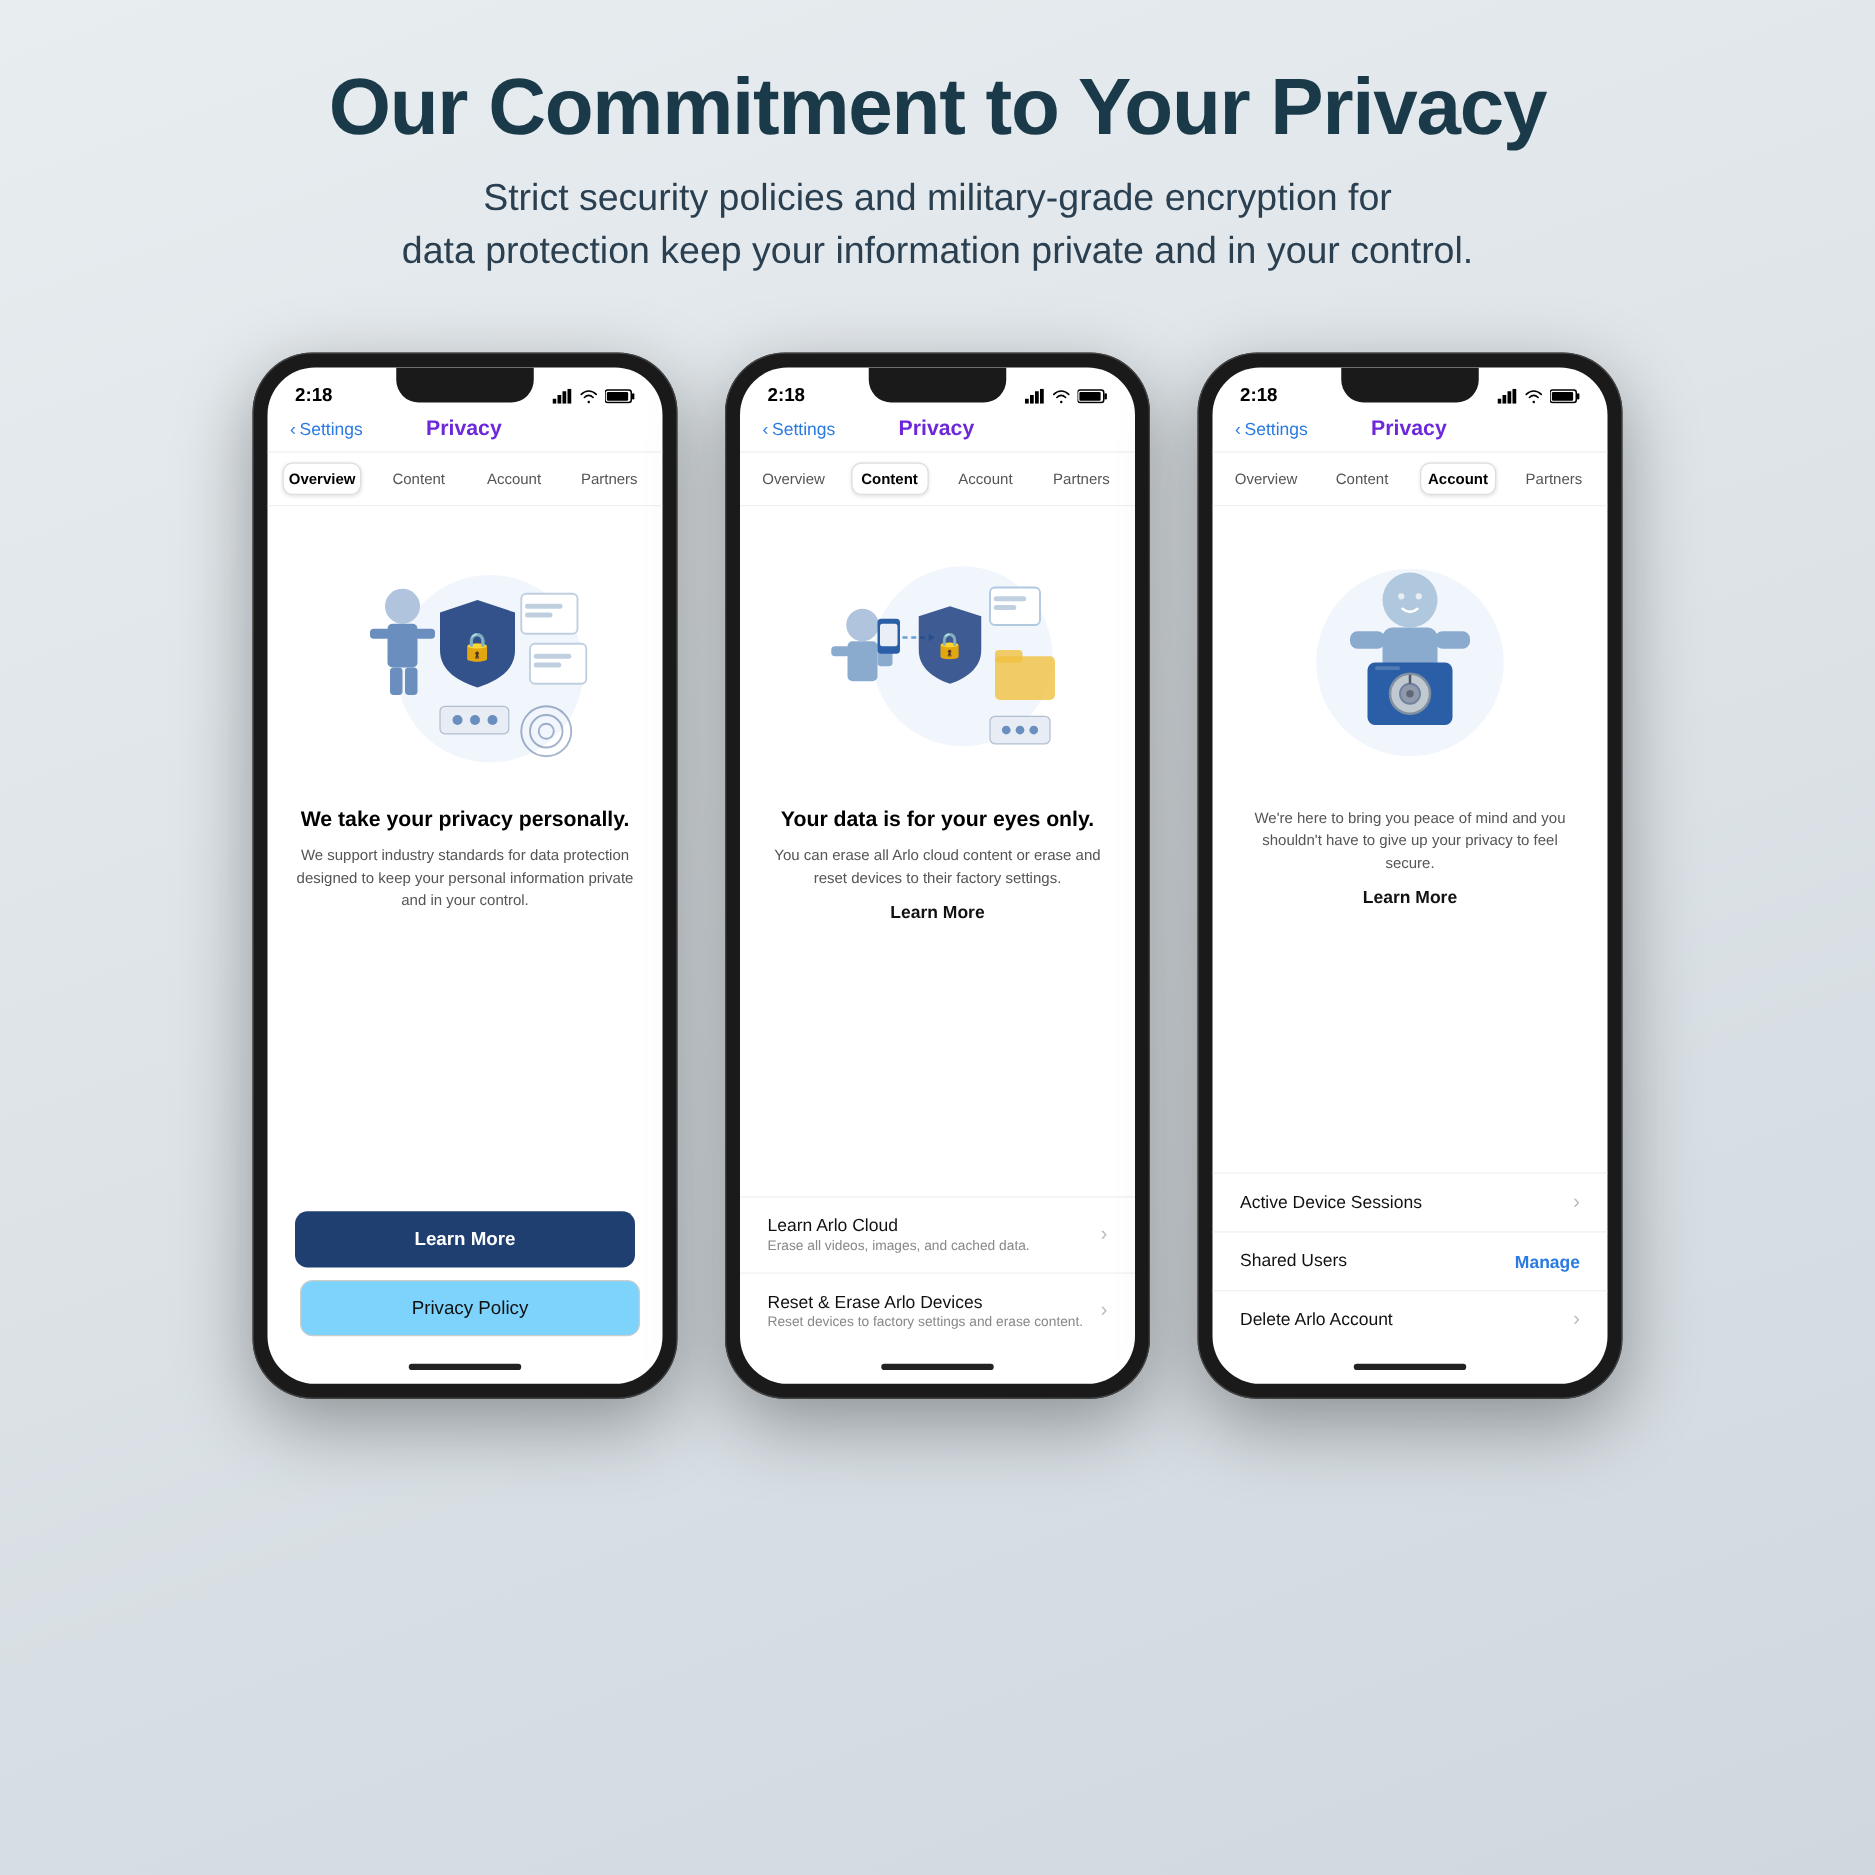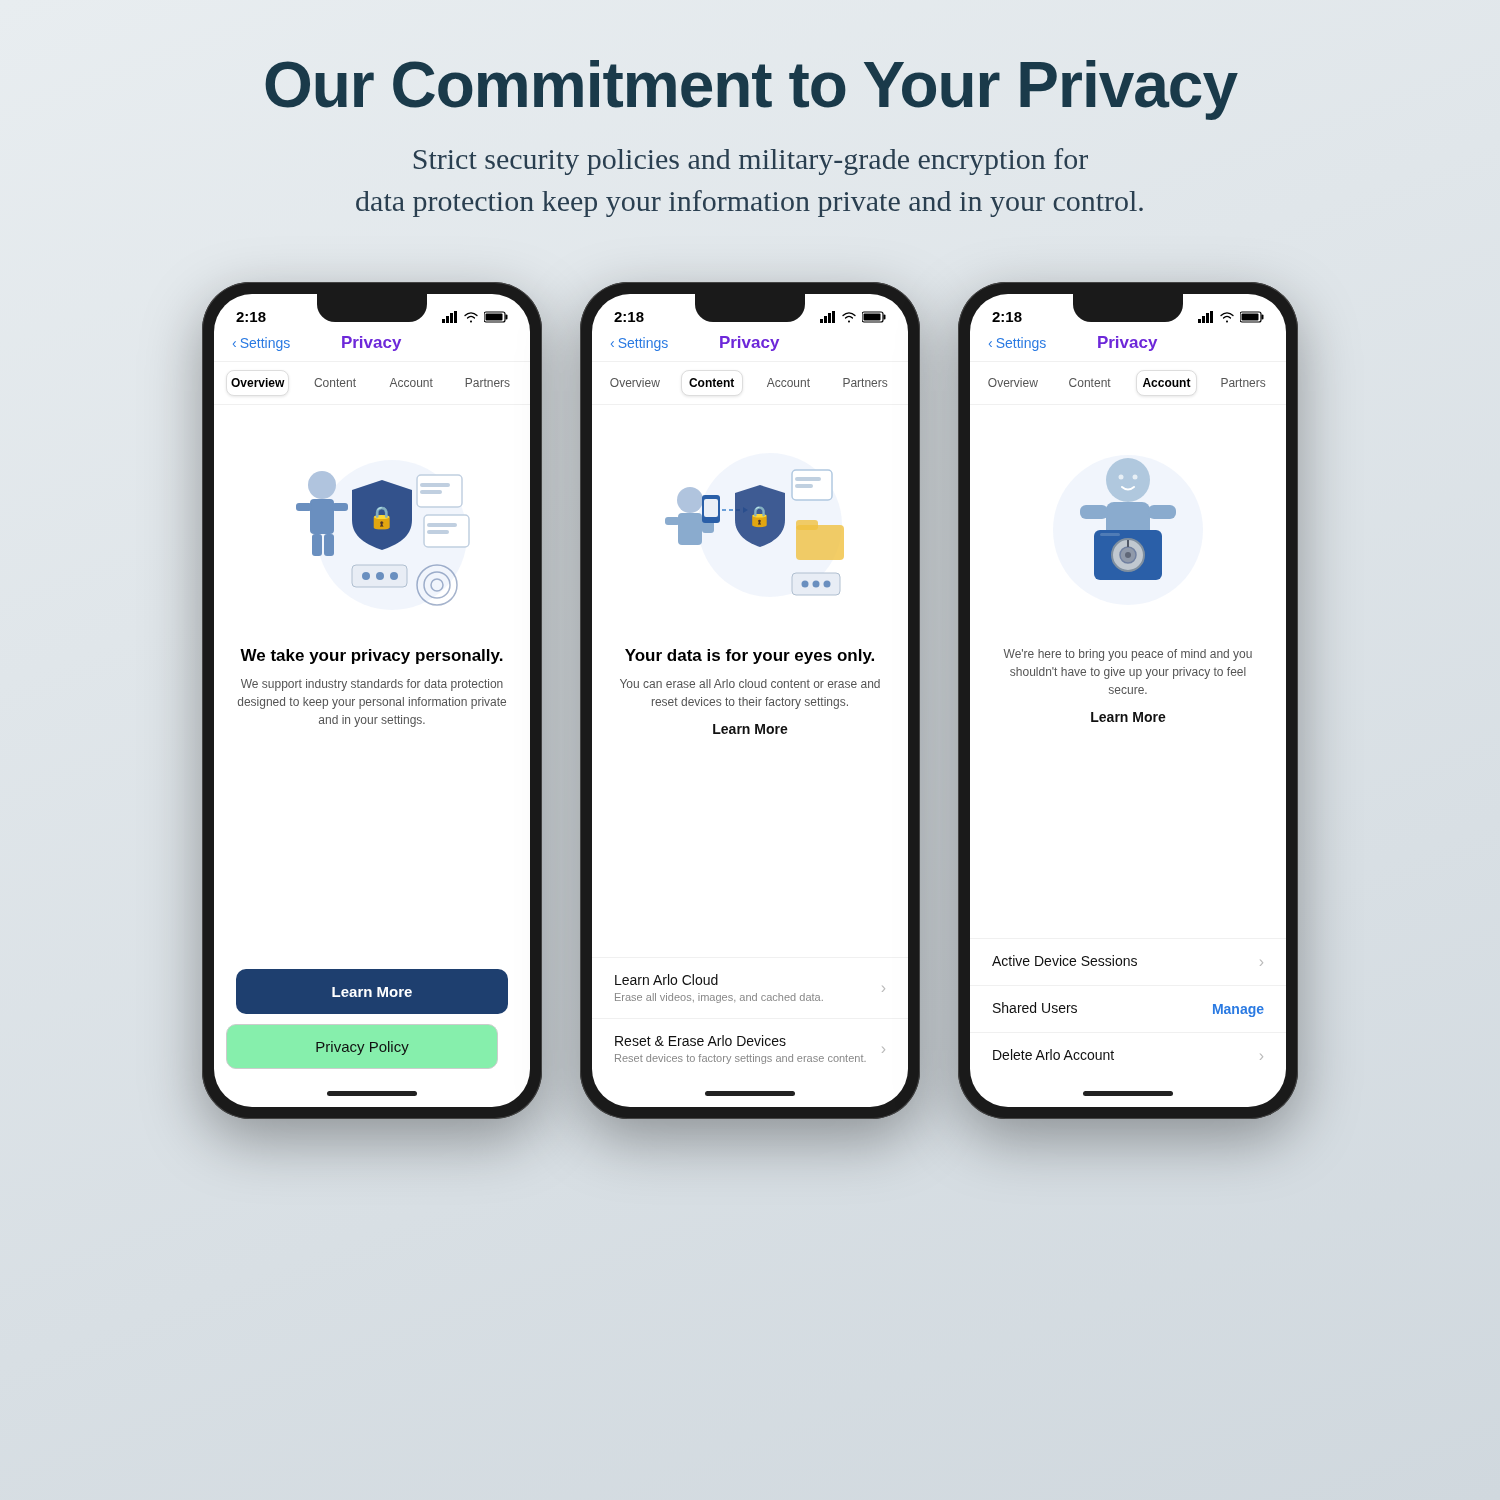--- a/index.html
+++ b/index.html
@@ -29,21 +29,20 @@
       line-height: 1.1;
       margin-bottom: 18px;
       letter-spacing: -1px;
     }
 
     .subtitle {
       font-size: 30px;
       color: #2a3f50;
       font-weight: 400;
       line-height: 1.4;
-      font-family: Liberation Serif, serif;
     }
 
     .phones-row {
       display: flex;
       gap: 38px;
       justify-content: center;
       align-items: flex-start;
       margin-top: 10px;
     }
 
@@ -216,22 +215,22 @@
       padding: 14px;
       font-size: 15px;
       font-weight: 600;
       text-align: center;
       cursor: pointer;
     }
 
     .btn-secondary {
       display: block;
       width: calc(100% - 44px);
-      margin: 0 12px 10px;
-      background: #86efac;
+      margin: 0 26px 10px;
+      background: #7dd3fc;
       color: #111;
       border: 1.5px solid #ccc;
       border-radius: 10px;
       padding: 13px;
       font-size: 15px;
       font-weight: 500;
       text-align: center;
       cursor: pointer;
     }
 
@@ -371,21 +370,21 @@
 
             <rect x="90" y="140" width="55" height="22" rx="4" fill="#e8edf5" stroke="#b0bfd0" stroke-width="1"></rect>
             <circle cx="104" cy="151" r="4" fill="#6a8fbf"></circle>
             <circle cx="118" cy="151" r="4" fill="#6a8fbf"></circle>
             <circle cx="132" cy="151" r="4" fill="#6a8fbf"></circle>
           </svg>
         </div>
 
         <div class="content-block">
           <div class="content-title">We take your privacy personally.</div>
-          <div class="content-desc">We support industry standards for data protection designed to keep your personal information private and in your settings.</div>
+          <div class="content-desc">We support industry standards for data protection designed to keep your personal information private and in your control.</div>
         </div>
 
         <button class="btn-primary">Learn More</button>
         <button class="btn-secondary">Privacy Policy</button>
 
         <div class="home-indicator">
           <div class="home-bar"></div>
         </div>
 
       </div>

